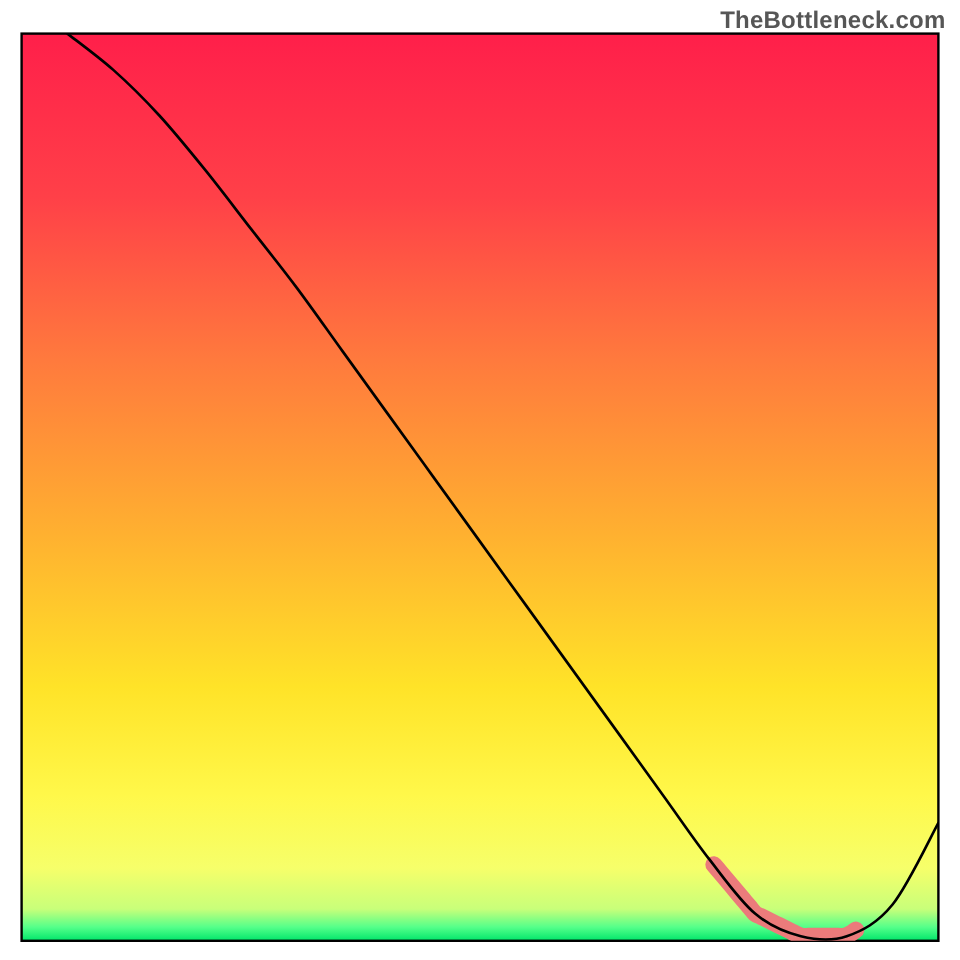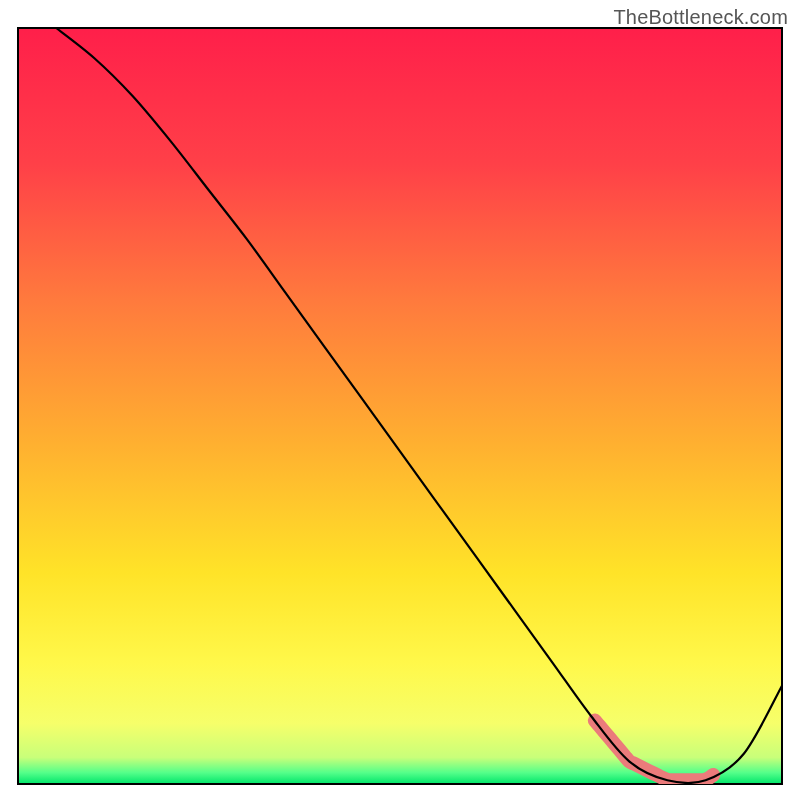--- a/index.html
+++ b/index.html
@@ -14,21 +14,21 @@
   .stage {
     position: relative;
     width: 800px;
     height: 800px;
   }
   .watermark {
     position: absolute;
     top: 6px;
     right: 12px;
     font-size: 20px;
-    font-weight: normal;
+    font-weight: bold;
     color: #565656;
     letter-spacing: 0.2px;
     user-select: none;
   }
   svg.plot {
     display: block;
     position: absolute;
     left: 0;
     top: 0;
   }

